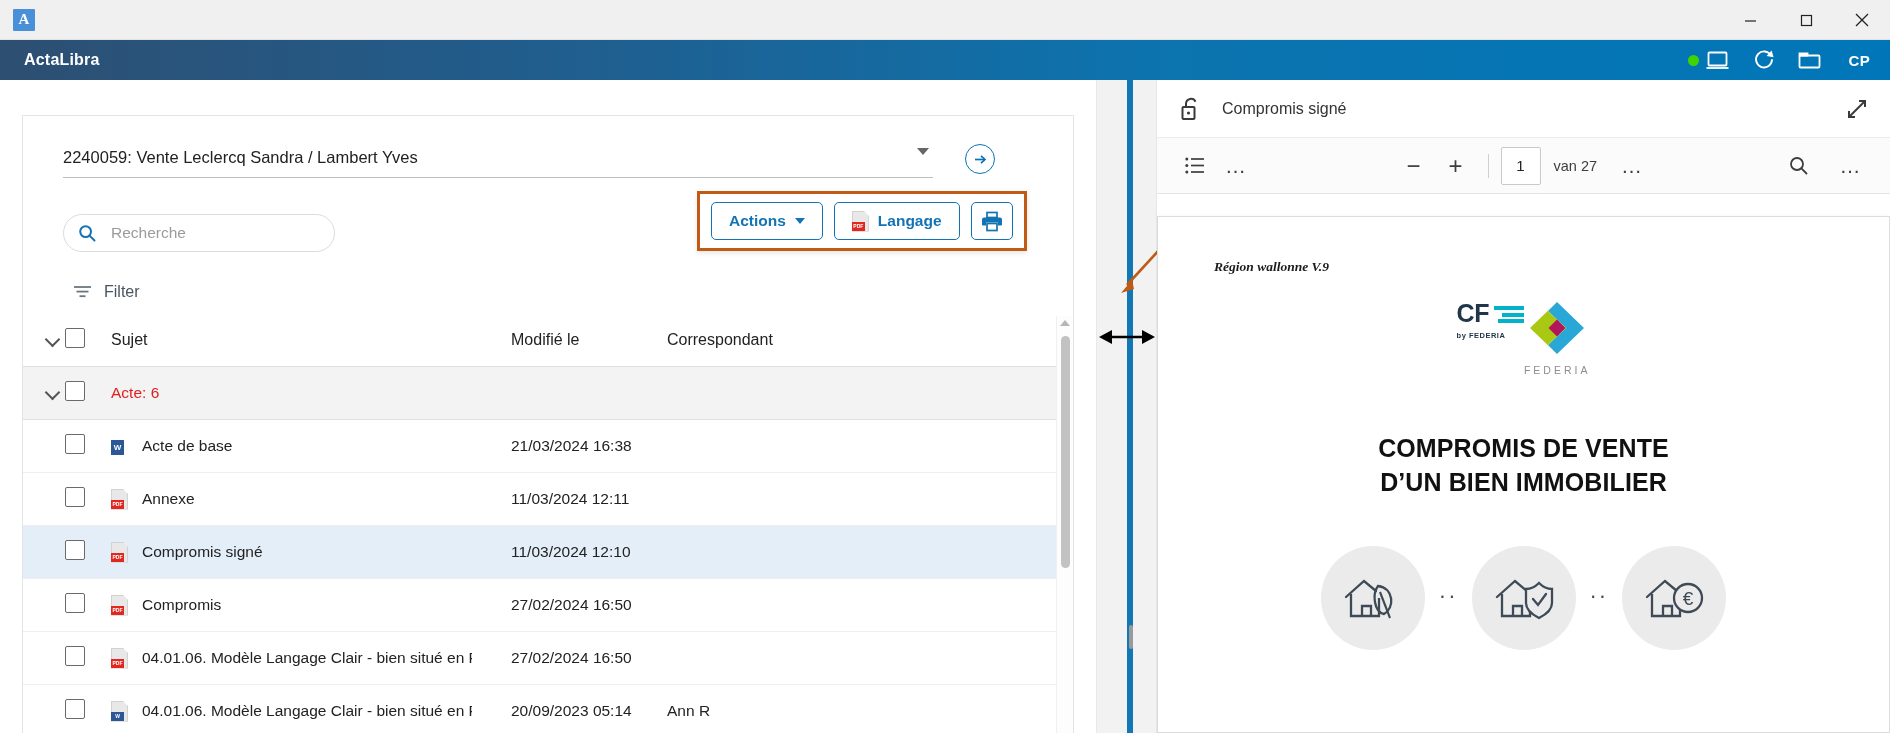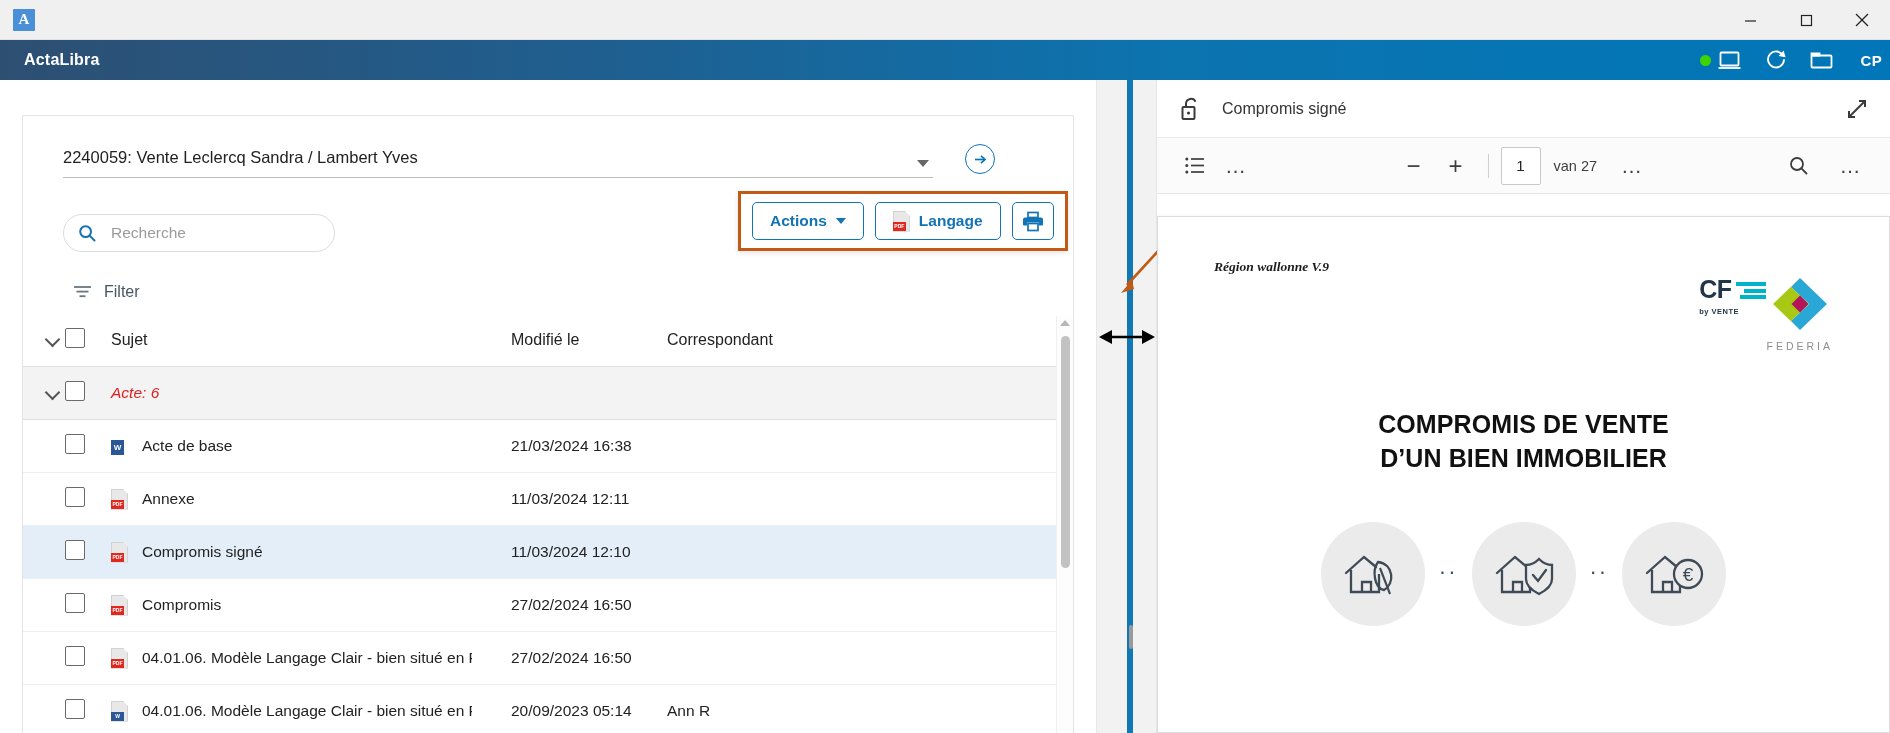--- a/index.html
+++ b/index.html
@@ -50,21 +50,21 @@
     height: 40px; width: 46px;
     display: flex; align-items: center; justify-content: center;
     color: #fff;
   }
   .status-dot {
     width: 11px; height: 11px; border-radius: 50%;
     background: #3fd400; margin-left: 14px; margin-right: -4px;
   }
   .avatar-initials {
     color: #fff; font-size: 15px; font-weight: bold;
-    margin-right: 8px; margin-left: 16px; letter-spacing: .3px;
+    margin-right: 20px; margin-left: 16px; letter-spacing: .3px;
   }
 
   
   .workspace { display: flex; height: 653px; width: 100%; background: #ffffff; }
 
   .left-pane {
     width: 1100px; height: 100%; background: #ffffff;
     position: relative; padding: 20px 0 0 0;
     display: flex; flex-direction: column;
   }
@@ -81,21 +81,21 @@
 
   
   .dossier-row {
     display: flex; align-items: center;
     padding: 28px 0 0 40px;
   }
   .dossier-select {
     width: 870px; position: relative;
     border-bottom: 1px solid #bdbdbd;
     padding: 0 0 10px 0;
-    display: flex; align-items: flex-end;
+    display: flex; align-items: flex-start;
   }
   .dossier-value { font-size: 16.5px; color: #222; flex: 1; }
   .caret-down {
     width: 0; height: 0;
     border-left: 6px solid transparent; border-right: 6px solid transparent;
     border-top: 7px solid #666; margin-right: 4px;
   }
   .go-circle {
     width: 30px; height: 30px; border-radius: 50%;
     border: 1.8px solid #0b72b5; color: #0b72b5;
@@ -109,21 +109,21 @@
     padding: 22px 0 0 40px; position: relative; height: 80px;
   }
   .search-box {
     width: 272px; height: 38px; border: 1px solid #dcdcdc;
     border-radius: 19px; display: flex; align-items: center;
     padding: 0 14px;
   }
   .search-placeholder { font-size: 15.5px; color: #9b9b9b; margin-left: 15px; }
 
   .actions-highlight {
-    position: absolute; left: 715px; top: 9px;
+    position: absolute; left: 674px; top: 9px;
     border: 3px solid #c05a14;
     background: #ffffff;
     padding: 8px 11px;
     display: flex; align-items: center; gap: 11px;
     box-shadow: 0 2px 5px rgba(0,0,0,.10);
   }
   .btn {
     height: 38px; border: 1px solid #1273b5; border-radius: 5px;
     background: #fff; color: #1273b5;
     font-size: 15.5px; font-weight: bold;
@@ -184,21 +184,21 @@
   .chev {
     display: inline-block; width: 11px; height: 11px;
     border-right: 2px solid #555; border-bottom: 2px solid #555;
     transform: rotate(45deg); margin-top: -4px;
   }
   .chk {
     width: 20px; height: 20px; border: 1.6px solid #6a6a6a;
     border-radius: 2px; background: #fff; display: inline-block;
   }
   .group-row td { background: #f3f3f3; border-bottom: 1px solid #e0e0e0; }
-  .group-label { color: #e02020; font-size: 15.5px; font-style: italic; }
+  .group-label { color: #e02020; font-size: 15.5px; }
   .row-selected td { background: #e3eef8; }
   .cell-sujet { display: flex; align-items: center; gap: 14px; }
   .sujet-text {
     overflow: hidden; white-space: nowrap;
     max-width: 330px; display: inline-block;
   }
   .tbl-wrap { position: relative; overflow: hidden; flex: 1; }
 
   
   .vscroll {
@@ -271,21 +271,21 @@
 
   
   .pdf-scroll { flex: 1; background: #ffffff; padding: 22px 0 0 0; overflow: hidden; display: flex; justify-content: center; }
   .pdf-page {
     width: 733px; background: #fff;
     border: 1px solid #dcdcdc;
     box-shadow: 0 1px 4px rgba(0,0,0,.08);
     position: relative; padding: 42px 56px;
   }
   .doc-version { font-family: "Liberation Serif", serif; font-style: italic; font-weight: bold; font-size: 13.5px; color: #1c1c1c; }
-  .logo-row { display: flex; align-items: flex-start; justify-content: flex-end; }
+  .logo-row { display: flex; align-items: flex-start; justify-content: center; margin-top: 24px; }
   .cf-logo { display: flex; flex-direction: column; }
   .cf-main { display: flex; align-items: center; gap: 3px; }
   .cf-text { font-size: 25px; font-weight: bold; color: #21364a; letter-spacing: -.5px; font-family: "Liberation Sans", sans-serif; }
   .cf-bars { display: flex; flex-direction: column; gap: 2.5px; margin-left: 2px; margin-top: 2px; }
   .cf-bar { height: 4px; background: #00b3c8; }
   .cf-sub { font-size: 7.5px; color: #21364a; font-weight: bold; margin-top: 3px; letter-spacing: .5px; }
   .federia { display: flex; flex-direction: column; align-items: center; gap: 7px; }
   .federia-name { font-size: 10.5px; color: #8d8d8d; letter-spacing: 3px; }
 
   .doc-title {
@@ -613,21 +613,21 @@
         <div class="logo-row">
           <div class="cf-logo">
             <div class="cf-main">
               <span class="cf-text">CF</span>
               <span class="cf-bars">
                 <span class="cf-bar" style="width:30px"></span>
                 <span class="cf-bar" style="width:22px;margin-left:8px"></span>
                 <span class="cf-bar" style="width:26px;margin-left:4px"></span>
               </span>
             </div>
-            <span class="cf-sub">by VENTE</span>
+            <span class="cf-sub">by FEDERIA</span>
           </div>
 
           <div class="federia">
             <svg width="62" height="58" viewBox="0 0 62 58">
               <polygon points="31,3 58,29 31,55 22,46 40,29 22,12" fill="#29a8d8"></polygon>
               <polygon points="31,3 22,12 40,29 22,46 31,55 4,29" fill="#a9c814"></polygon>
               <rect x="25" y="23" width="12" height="12" transform="rotate(45 31 29)" fill="#b3145a"></rect>
             </svg>
             <span class="federia-name">FEDERIA</span>
           </div>

